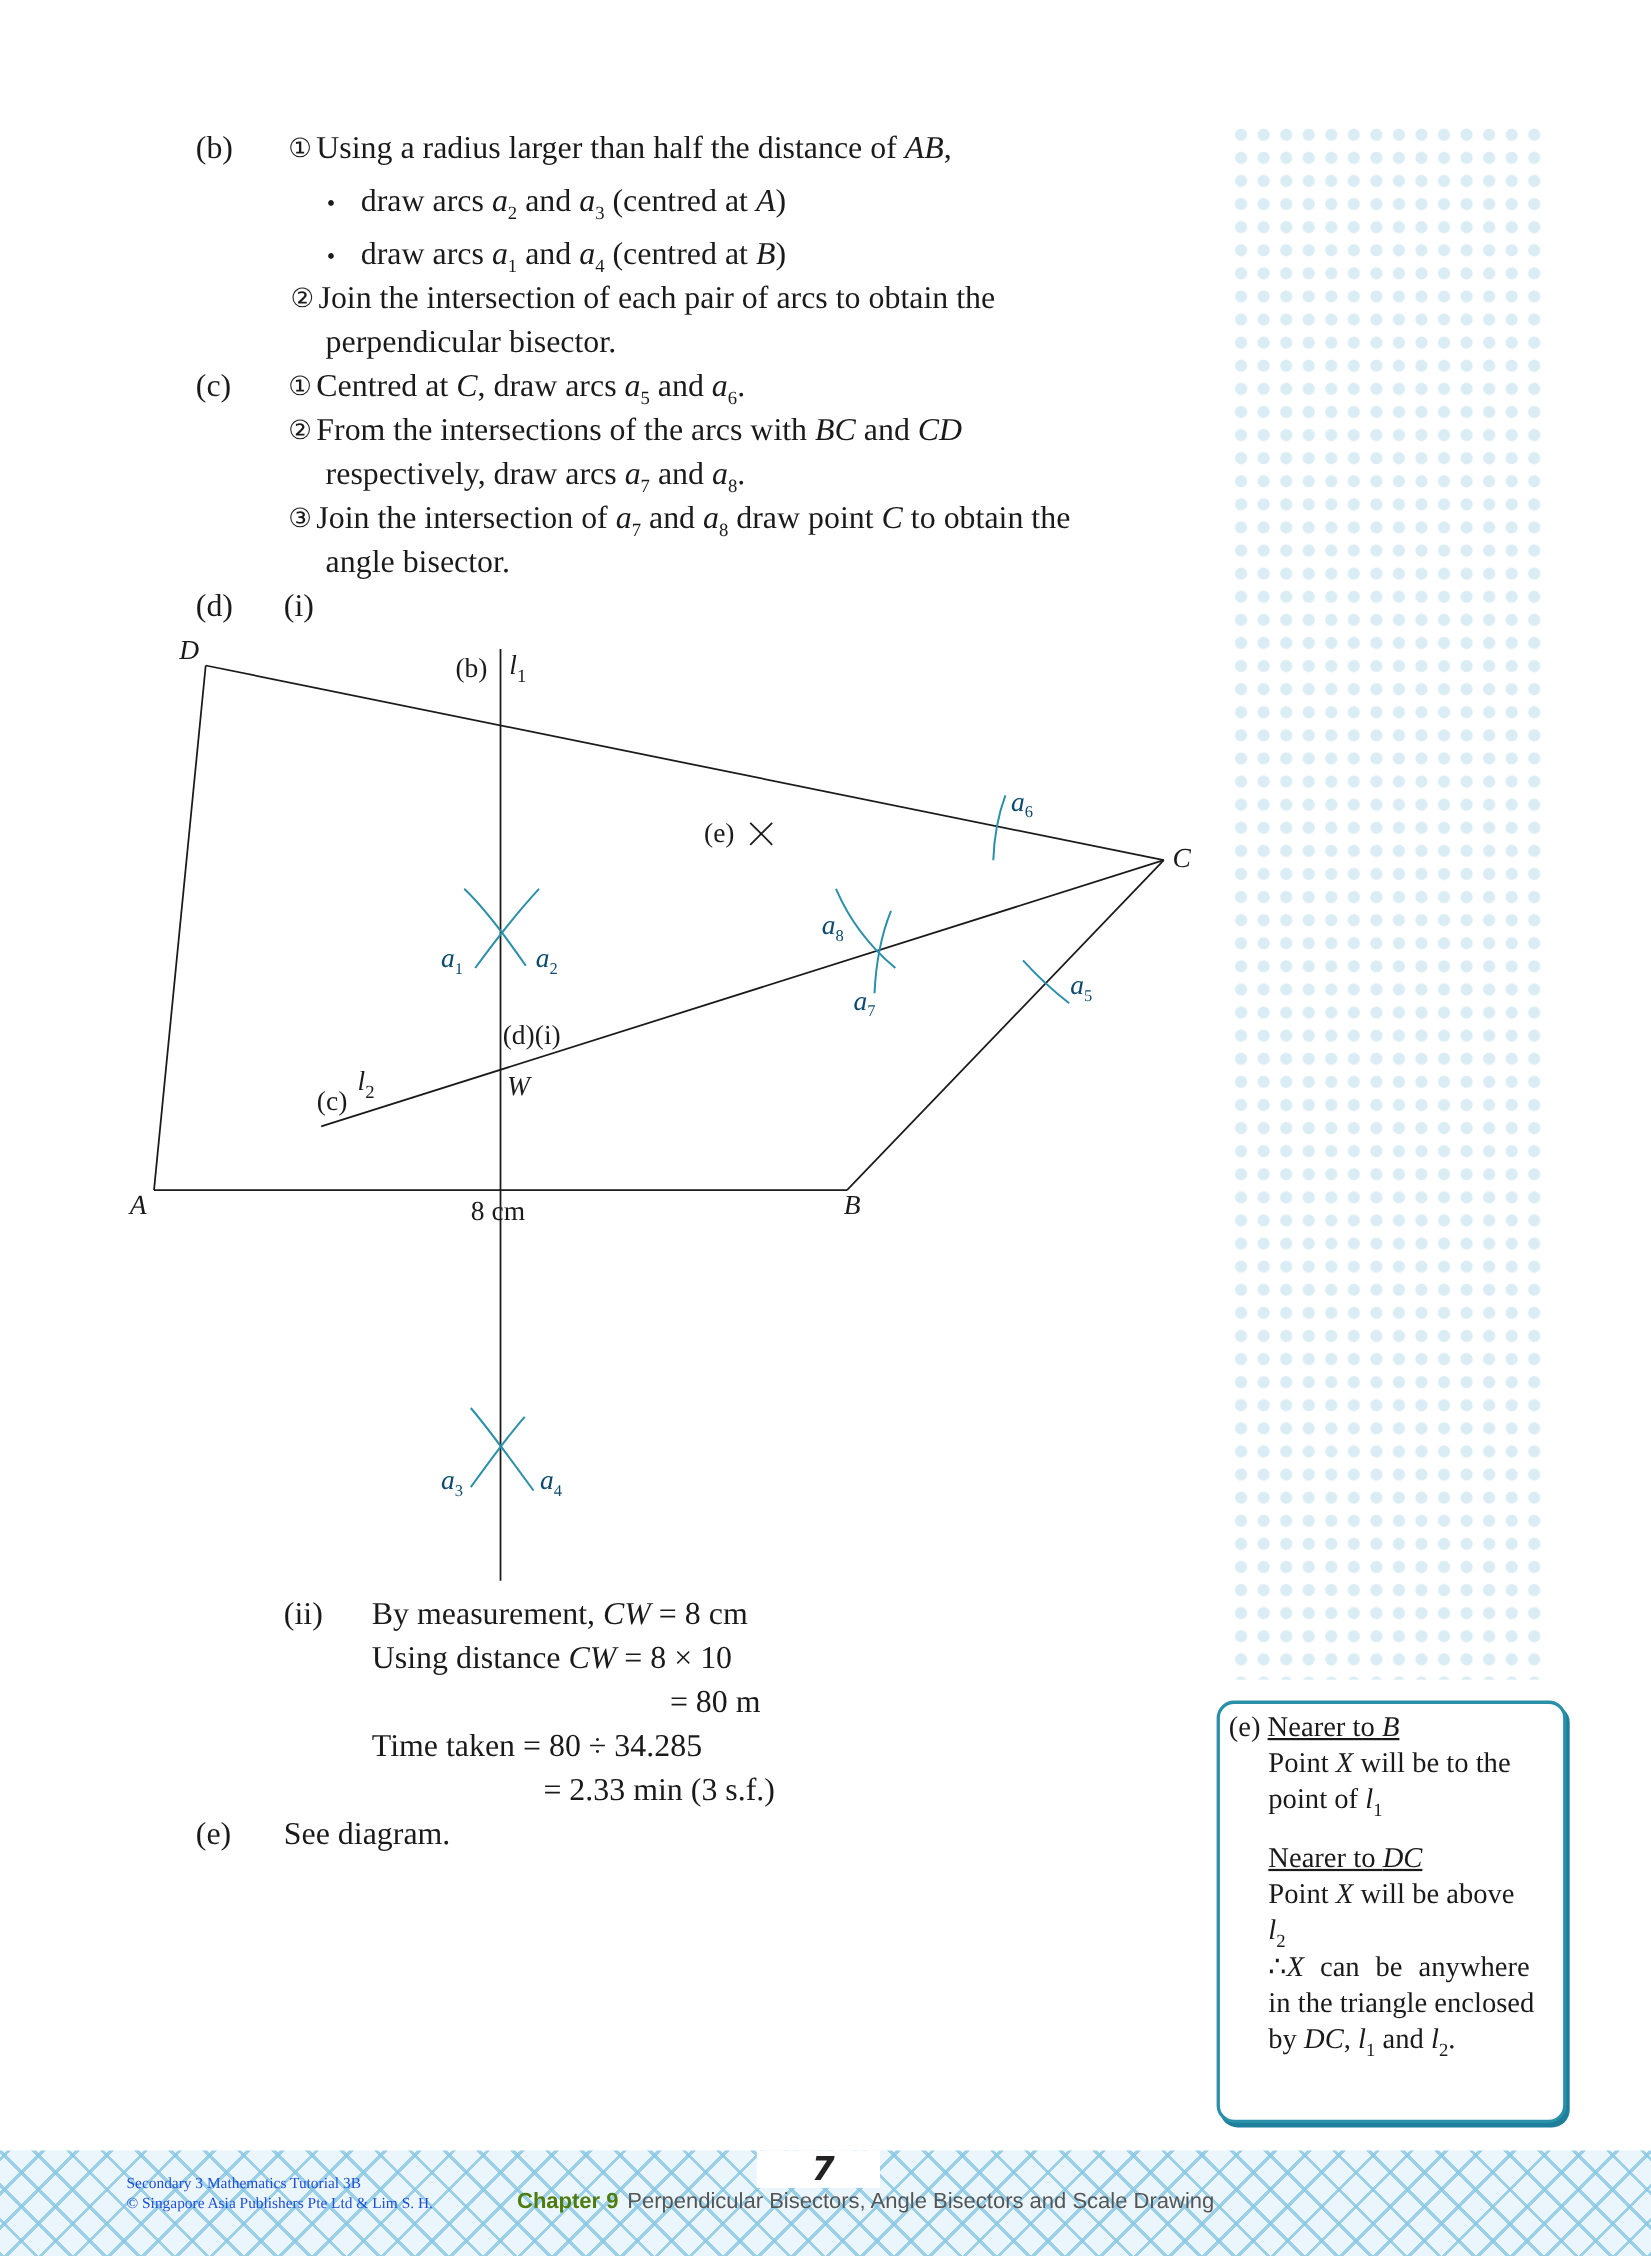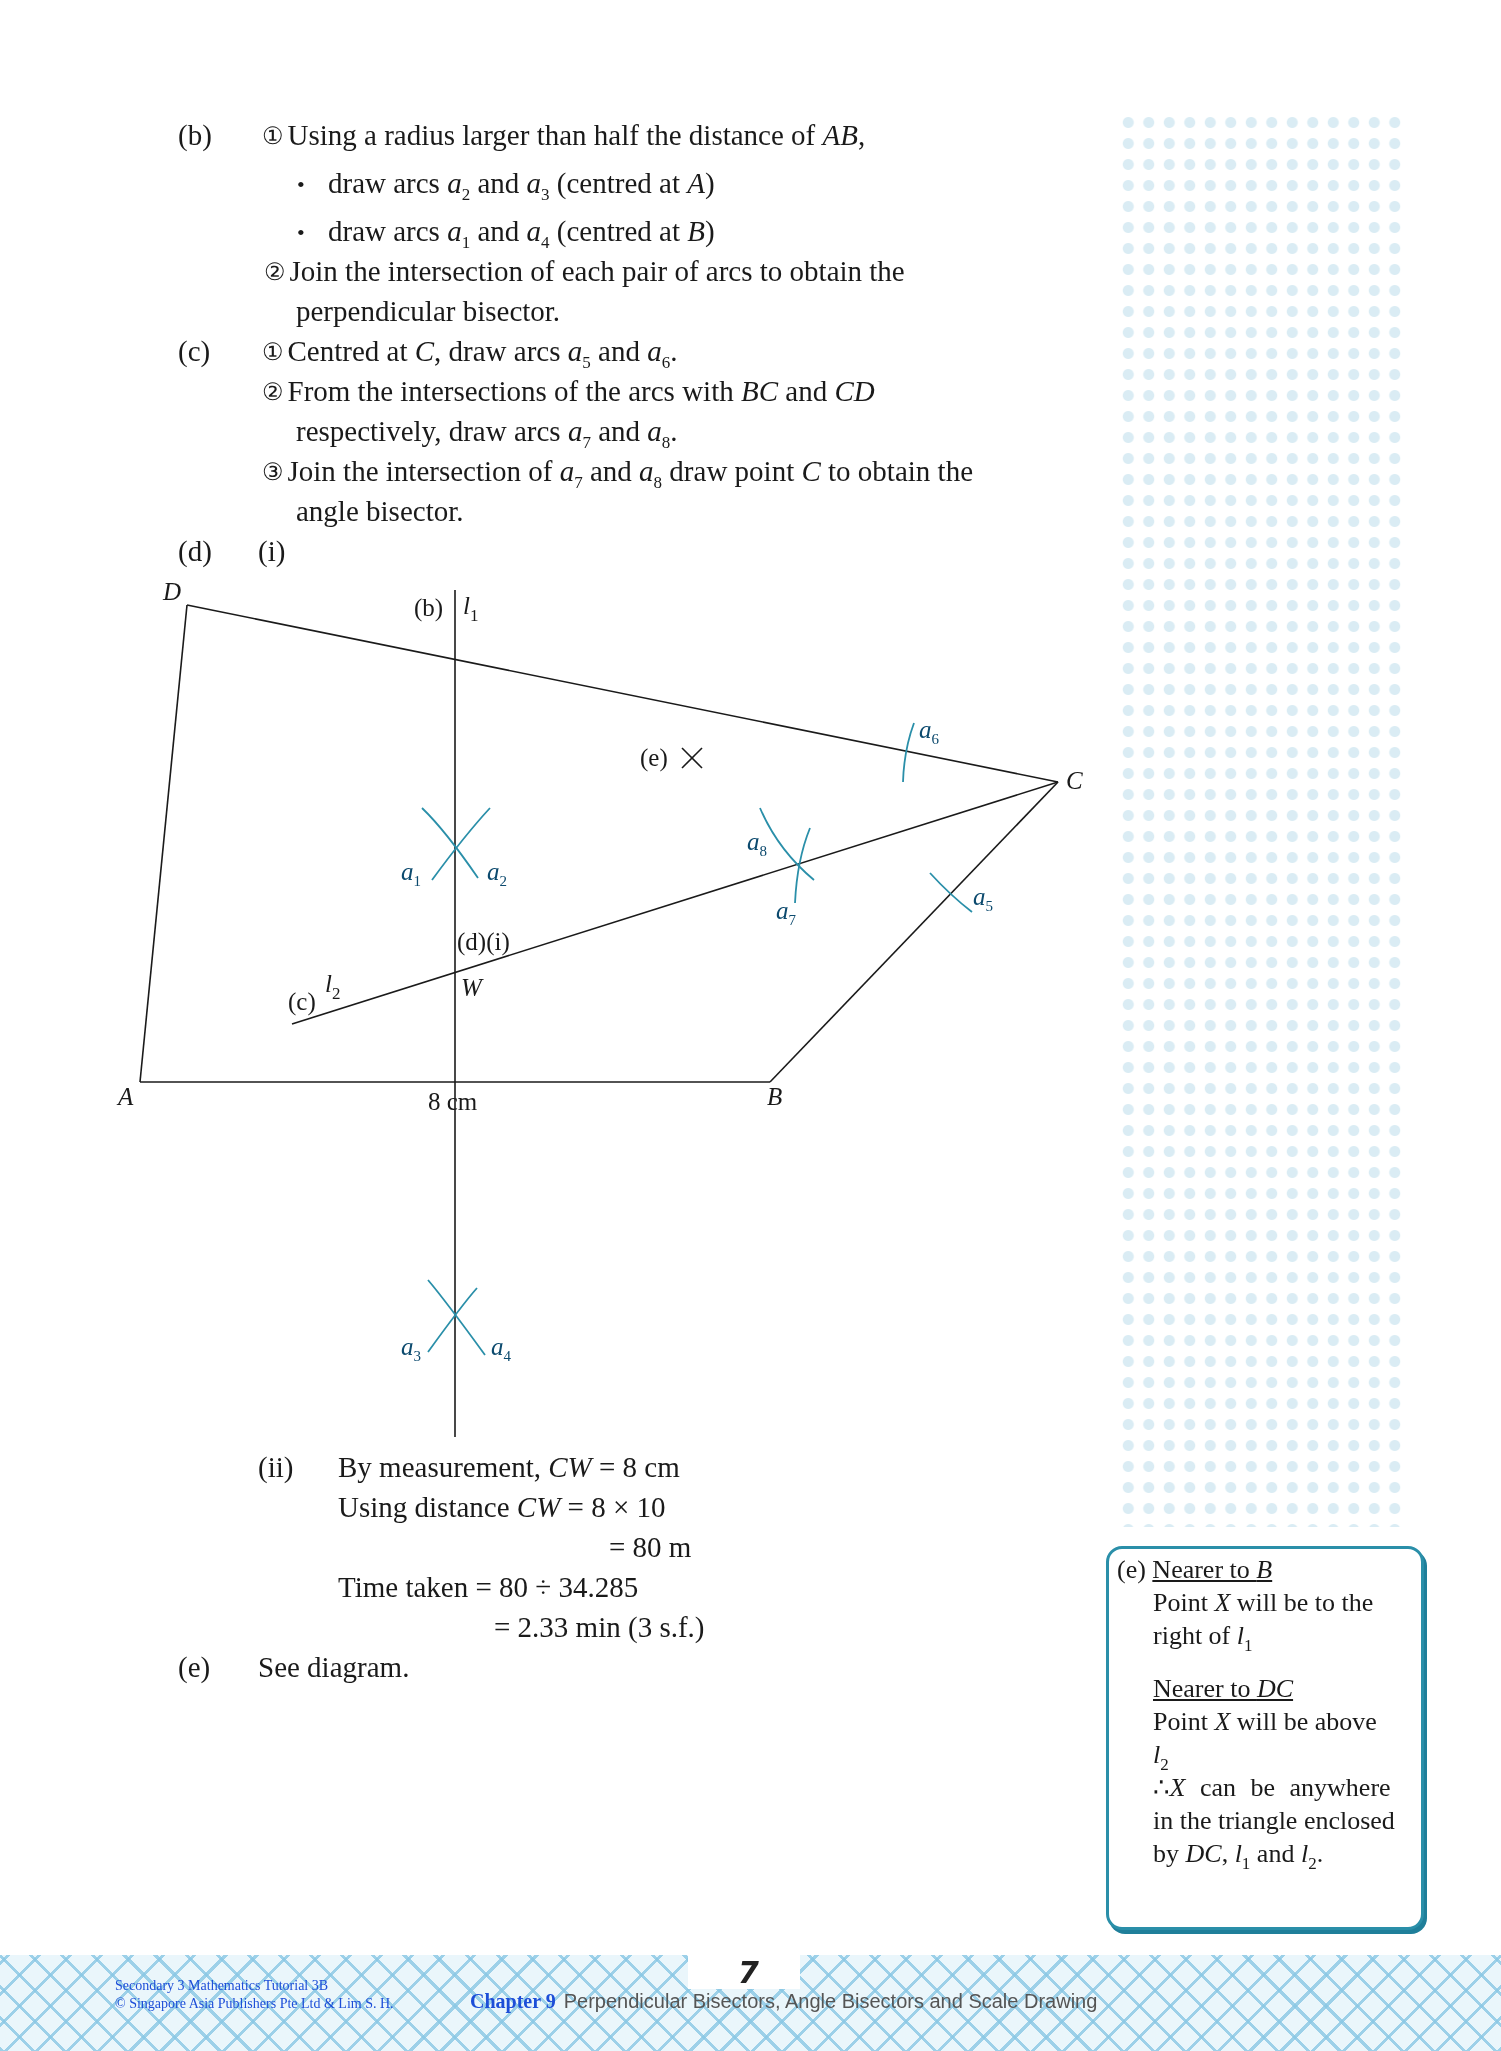--- a/index.html
+++ b/index.html
@@ -56,21 +56,21 @@
     position:absolute; left:738px; top:1955px; font-family:"DejaVu Sans", sans-serif;
     font-weight:bold; font-size:30px; color:#222; font-style:italic;
   }
   .foot-small {
     position:absolute; left:115px; font-family:"Liberation Serif", serif; font-size:14px; color:#1d4ed8; white-space:nowrap;
   }
   .foot-chapter {
     position:absolute; left:470px; top:1990px; font-family:"Liberation Sans", sans-serif;
     font-size:20px; color:#555; white-space:nowrap;
   }
-  .foot-chapter b { color:#1d4ed8; margin-right:8px;font-family:Liberation Serif, serif; }
+  .foot-chapter b { color:#4d7c0f; margin-right:8px; }
 </style>
 </head>
 <body>
 
 <div class="dot-panel"></div>
 
 <div class="text-line" style="left:178px;top:118px;">(b)</div>
 <div class="text-line" style="left:262px;top:118px;">
   <span class="circ">①</span><span>Using a radius larger than half the distance of </span><i>AB</i><span>,</span>
 </div>
@@ -165,21 +165,21 @@
 <div class="text-line" style="left:338px;top:1570px;">Time taken = 80 ÷ 34.285</div>
 <div class="text-line" style="left:494px;top:1610px;">= 2.33 min (3 s.f.)</div>
 
 <div class="text-line" style="left:178px;top:1650px;">(e)</div>
 <div class="text-line" style="left:258px;top:1650px;">See diagram.</div>
 
 <div class="tdesk">
   <div class="tdesk-body">
     <div class="tline"><span>(e)</span> <span class="u"><span>Nearer to </span><i>B</i></span></div>
     <div class="tline" style="padding-left:36px;"><span>Point </span><i>X</i><span> will be to the</span></div>
-    <div class="tline" style="padding-left:36px;"><span>right of </span><i>l</i><sub>1</sub></div>
+    <div class="tline" style="padding-left:36px;"><span>point of </span><i>l</i><sub>1</sub></div>
     <div class="tline u" style="margin-left:36px;display:inline-block;margin-top:20px;"><span>Nearer to </span><i>DC</i></div>
     <div class="tline" style="padding-left:36px;"><span>Point </span><i>X</i><span> will be above</span></div>
     <div class="tline" style="padding-left:36px;"><i>l</i><sub>2</sub></div>
     <div class="tline" style="padding-left:36px;word-spacing:8px;"><span>∴</span><i>X</i><span> can be anywhere</span></div>
     <div class="tline" style="padding-left:36px;">in the triangle enclosed</div>
     <div class="tline" style="padding-left:36px;"><span>by </span><i>DC</i><span>, </span><i>l</i><sub>1</sub><span> and </span><i>l</i><sub>2</sub><span>.</span></div>
   </div>
 </div>
 
 <div class="footer"></div>

